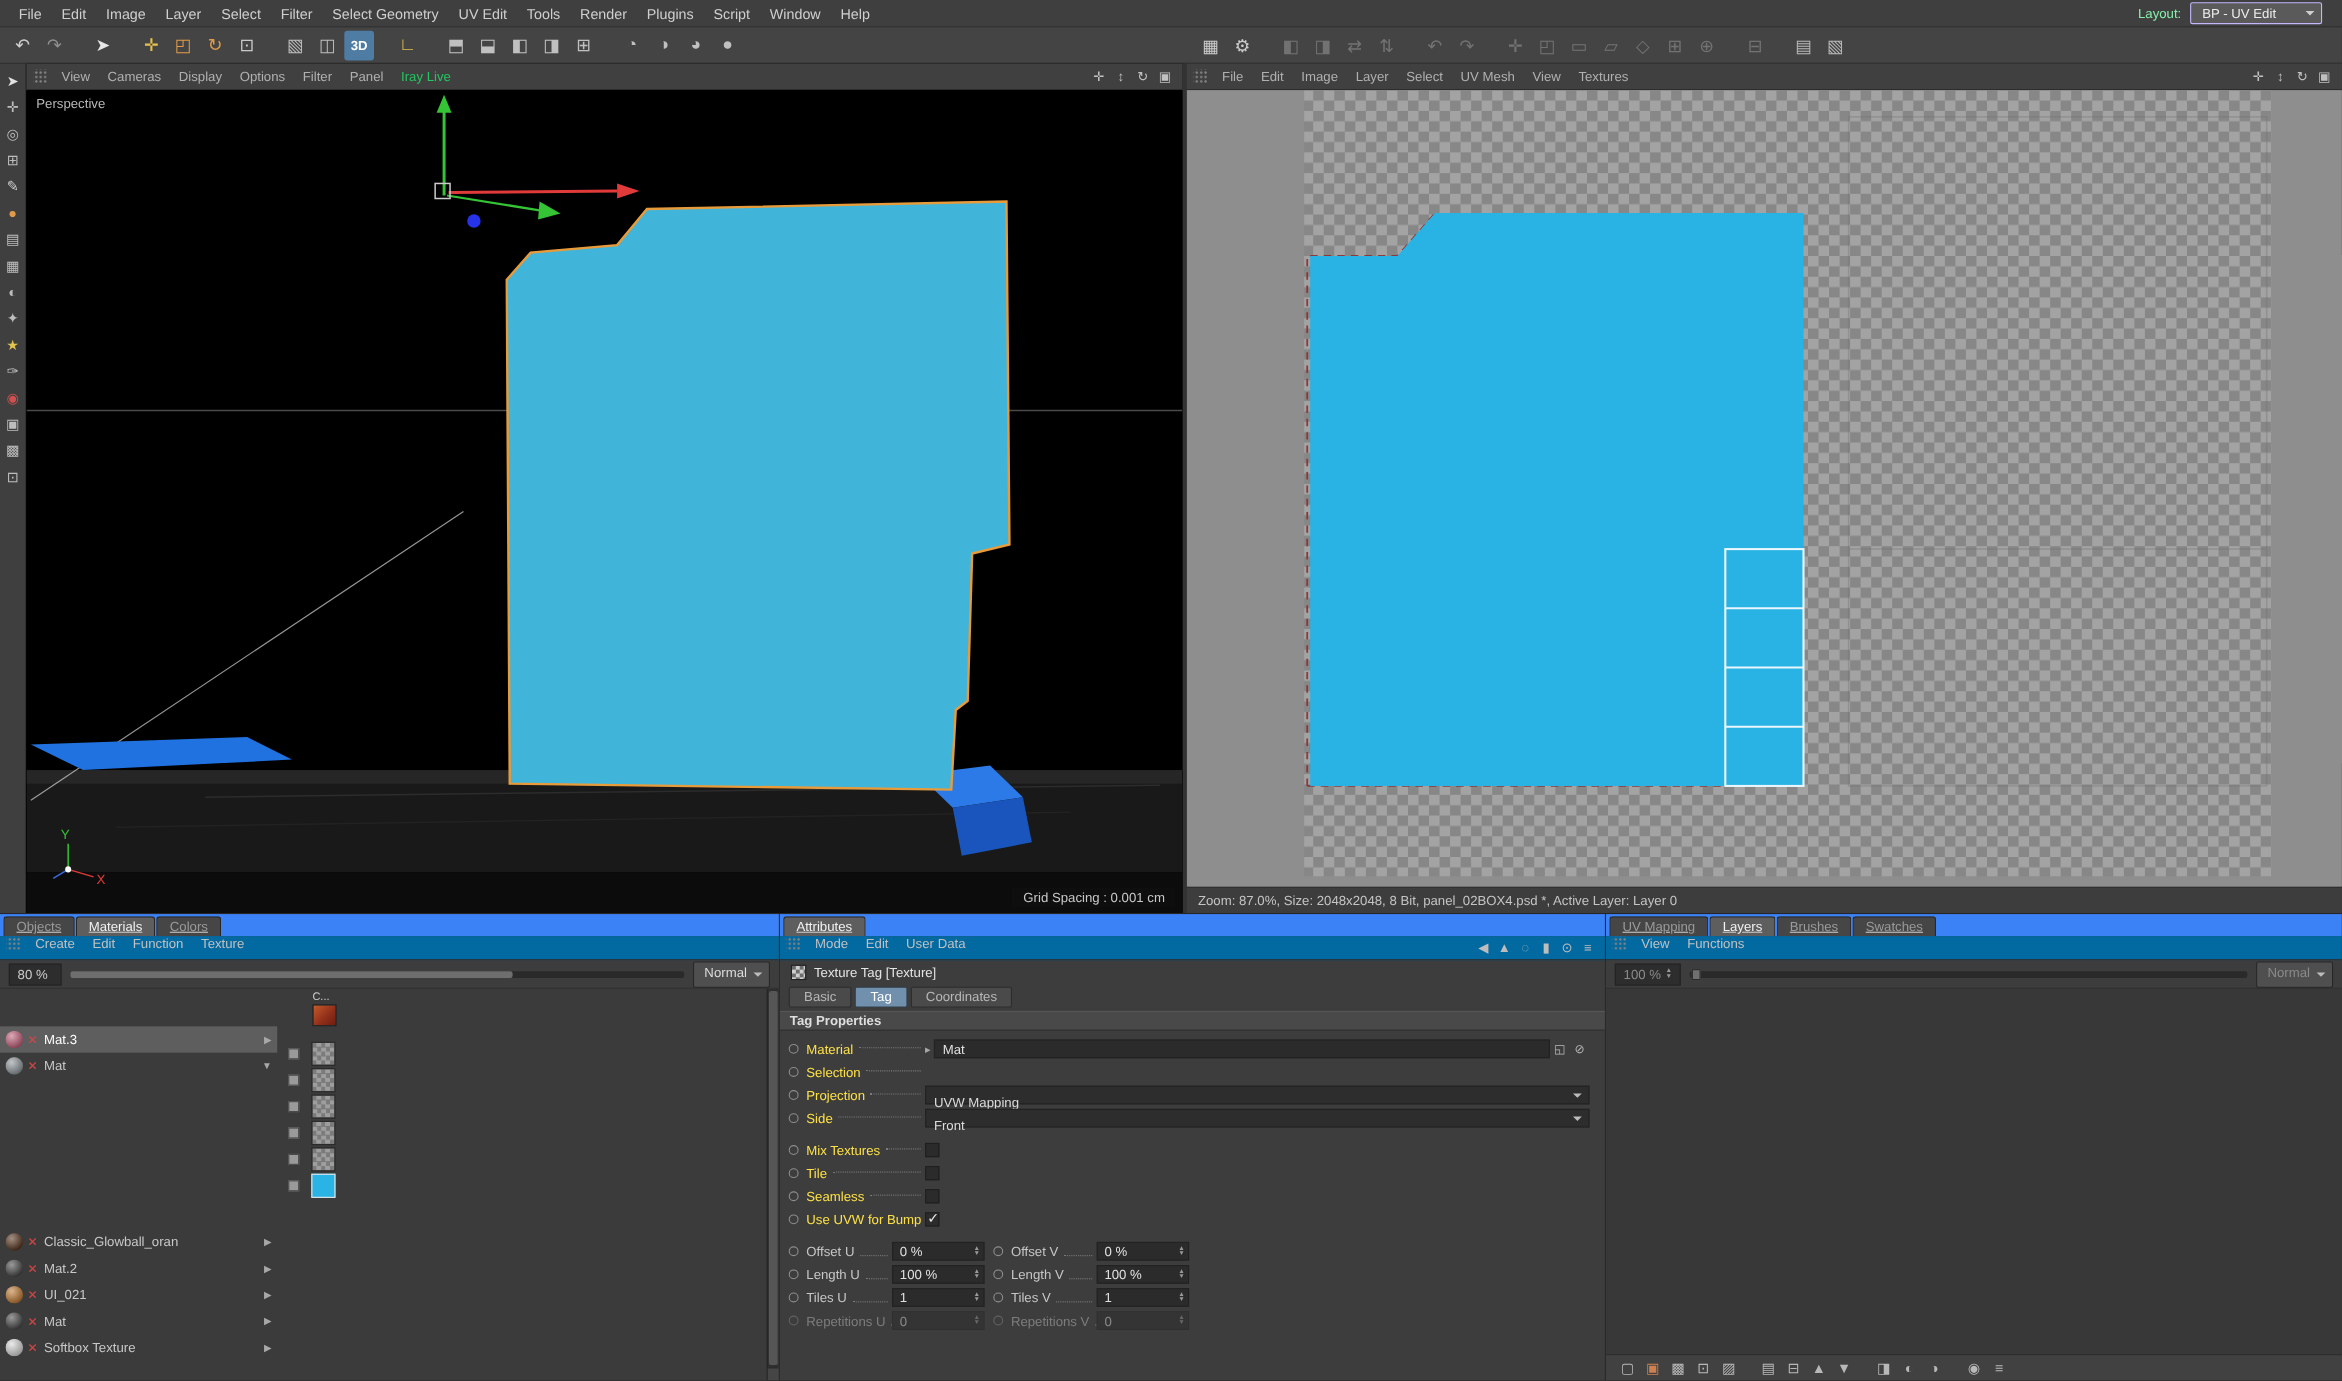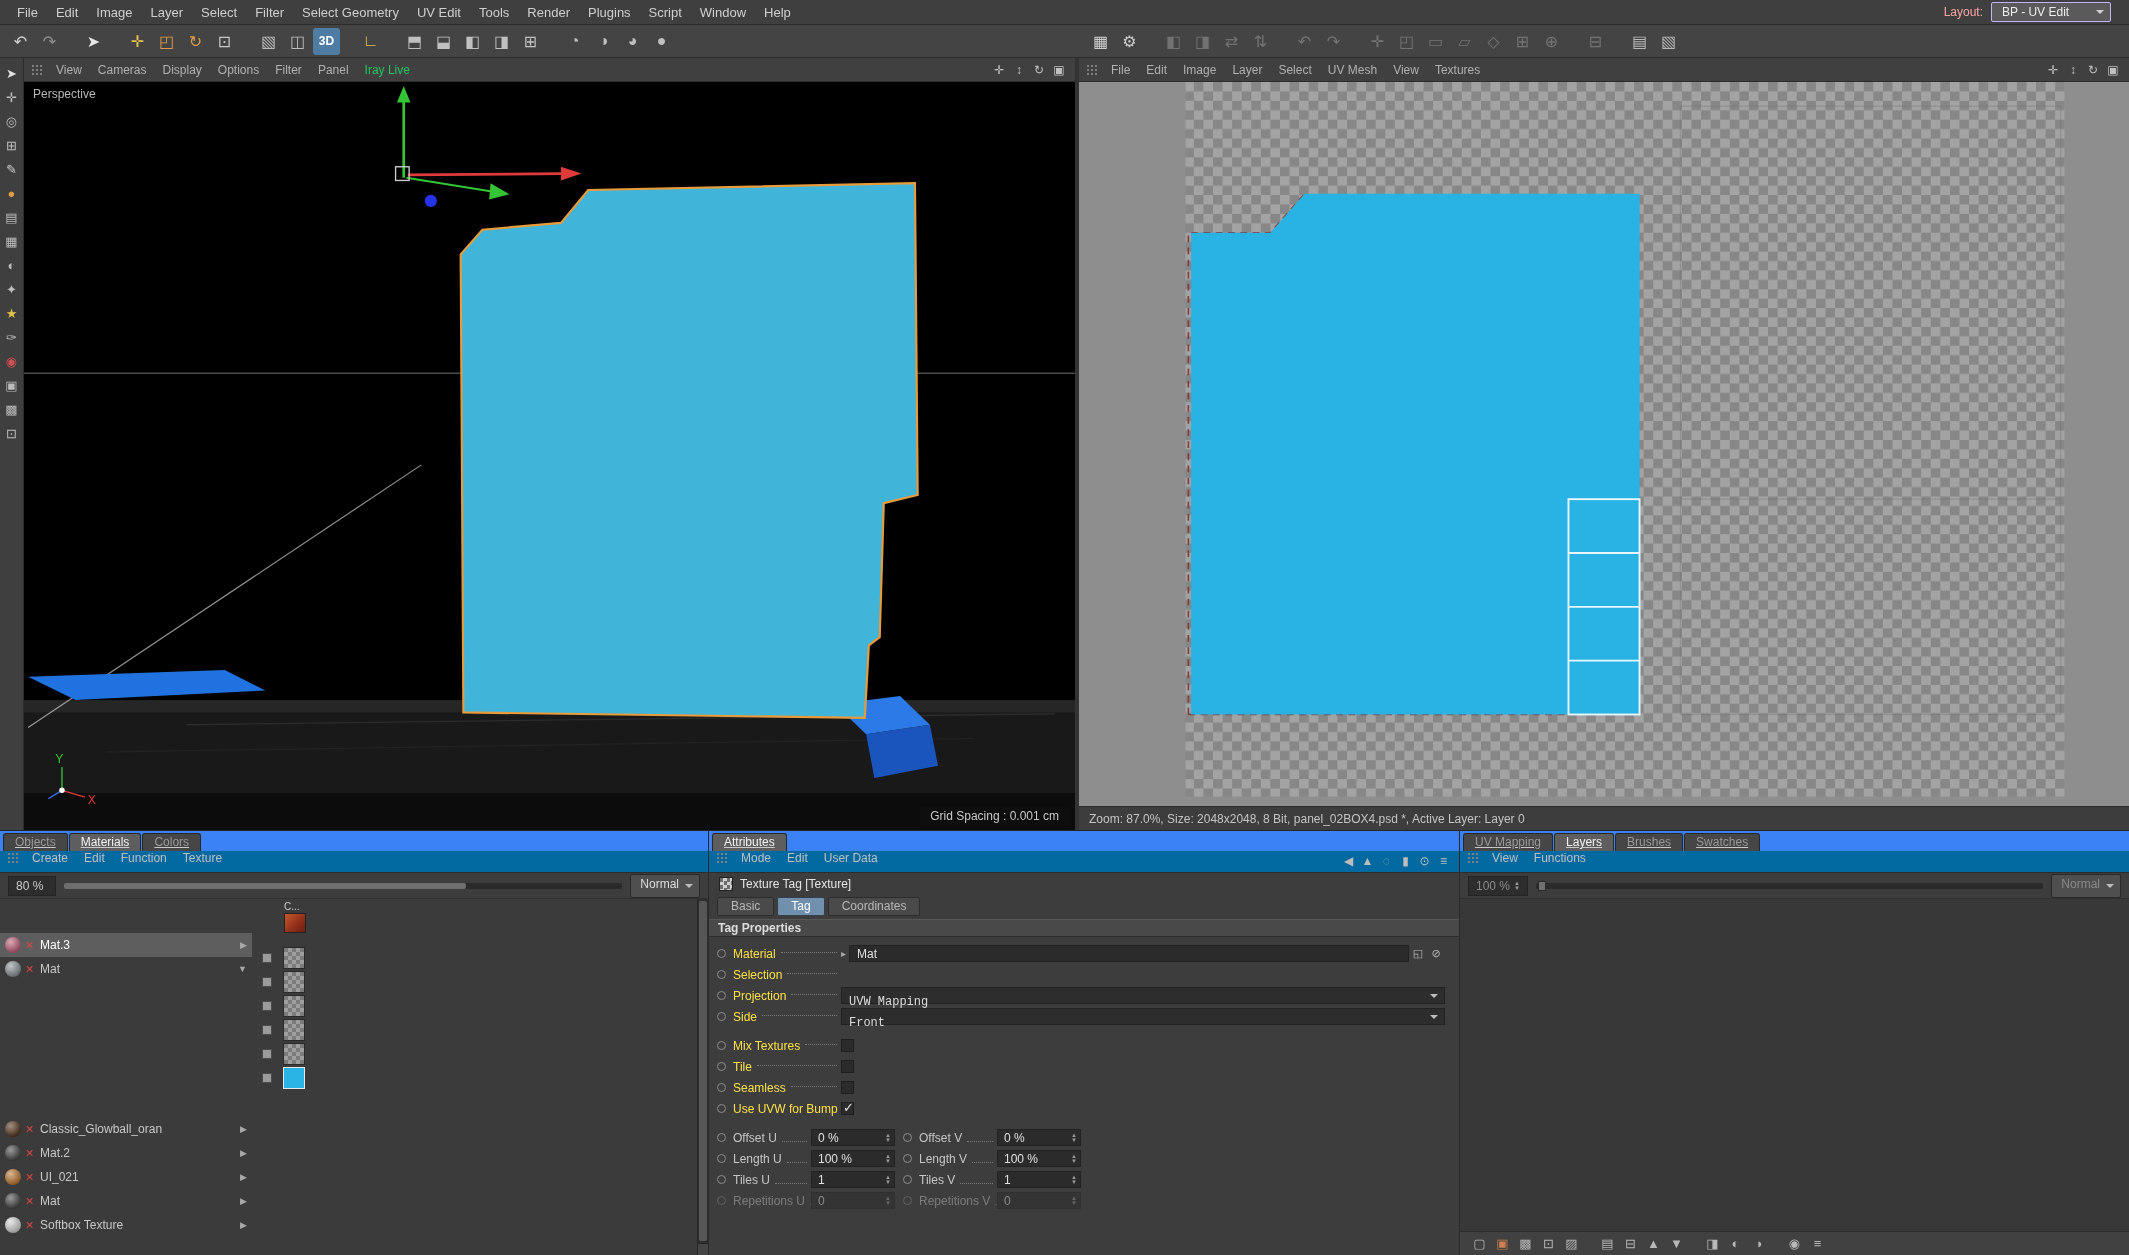--- a/index.html
+++ b/index.html
@@ -7,21 +7,21 @@
   #app {
     position: relative; width: 2129px; height: 1255px;
     background:#3d3d3d; overflow:hidden;
     font-family:"Liberation Sans", sans-serif; font-size:13px; color:#c8c8c8;
     user-select:none;
   }
   
   .menubar { display:flex; align-items:center; height:25px; background:#3f3f3f; border-bottom:1px solid #2c2c2c; padding:0 8px; }
   .menubar .menu-item { padding:0 9px; line-height:25px; color:#cfcfcf; white-space:nowrap; }
   .menubar-right { margin-left:auto; display:flex; align-items:center; gap:8px; padding-right:10px; }
-  .layout-label { color:#fca5a5; font-size:12px; }
+  .layout-label { color:#86efac; font-size:12px; }
   .layout-select { position:relative; background:#5a5a5a; border:1px solid #c4b5fd; border-radius:2px; padding:2px 22px 2px 10px; font-size:12px; color:#ececec; min-width:120px; }
   .layout-select::after { content:""; position:absolute; right:6px; top:50%; margin-top:-2px; border:4px solid transparent; border-top-color:#cfcfcf; }
   
   .toolbar { position:relative; display:flex; align-items:center; height:33px; background:#444; border-bottom:1px solid #2c2c2c; padding:0 6px; }
   .toolbar-left, .toolbar-right { display:flex; align-items:center; height:33px; }
   .toolbar-right { position:absolute; left:1086px; top:0; }
   .tbtn { width:27px; height:27px; display:flex; align-items:center; justify-content:center; font-size:16px; color:#b8b8b8; border-radius:3px; margin:0 1px; }
   .tbtn.gap { margin-left:16px; }
   .tbtn.active { background:#4e7ca3; color:#fff; font-size:12px; font-weight:bold; }
   .tbtn.dim { opacity:.4; }
@@ -105,21 +105,21 @@
   .attr-tab.active { background:#7190ae; border-color:#33404c; color:#fff; }
   .section-header { height:18px; background:#494949; border-top:1px solid #575757; border-bottom:1px solid #2d2d2d; display:flex; align-items:center; padding:0 9px; font-size:12px; font-weight:bold; color:#dedede; flex:none; }
   .attr-body { flex:1; padding:6px 14px 0 8px; overflow:hidden; }
   .prop-row { display:flex; align-items:center; height:21px; font-size:12px; }
   .prop-dot { width:9px; height:9px; border:1px solid #8d8d8d; border-radius:50%; margin-right:7px; flex:none; }
   .prop-label { width:108px; flex:none; display:flex; align-items:center; white-space:nowrap; overflow:hidden; color:#fde047; }
   .leader { flex:1; border-bottom:1px dotted #7a7a7a; margin:0 4px 3px 5px; min-width:6px; }
   .expand-arrow { color:#1e1e1e; font-size:10px; margin-right:3px; color:#a8a8a8; }
   .prop-field { flex:1; background:#2b2b2b; border:1px solid #222; height:17px; display:flex; align-items:center; padding:0 7px; color:#e0e0e0; }
   .field-icon { width:18px; height:17px; display:flex; align-items:center; justify-content:center; font-size:11px; color:#b8b8b8; }
-  .prop-select { position:relative; flex:1; background:#2d2d2d; border:1px solid #222; height:17px; display:flex; align-items:center; padding:13px 20px 0 7px; color:#dcdcdc;font-family:Liberation Mono, monospace; }
+  .prop-select { position:relative; flex:1; background:#2d2d2d; border:1px solid #222; height:17px; display:flex; align-items:center; padding:13px 20px 0 7px; color:#dcdcdc; }
   .prop-select::after { content:""; position:absolute; right:6px; top:50%; margin-top:-2px; border:4px solid transparent; border-top-color:#bdbdbd; }
   .checkbox { width:13px; height:13px; background:#2b2b2b; border:1px solid #1f1f1f; position:relative; flex:none; }
   .checkbox.checked::after { content:"✓"; position:absolute; left:1px; top:-3px; font-size:13px; color:#e4e4e4; }
   .gap8 { height:8px; }
   .stepper-grid { display:grid; grid-template-columns:186px 186px; }
   .stepper-cell { display:flex; align-items:center; height:21px; font-size:12px; }
   .stepper-cell.disabled { opacity:.45; }
   .s-label { width:78px; flex:none; display:flex; align-items:baseline; white-space:nowrap; overflow:hidden; color:#c6c6c6; }
   .stepper { width:84px; background:#2b2b2b; border:1px solid #222; height:17px; display:flex; align-items:center; padding:0 3px 0 6px; color:#e0e0e0; }
   .s-val { flex:1; }

